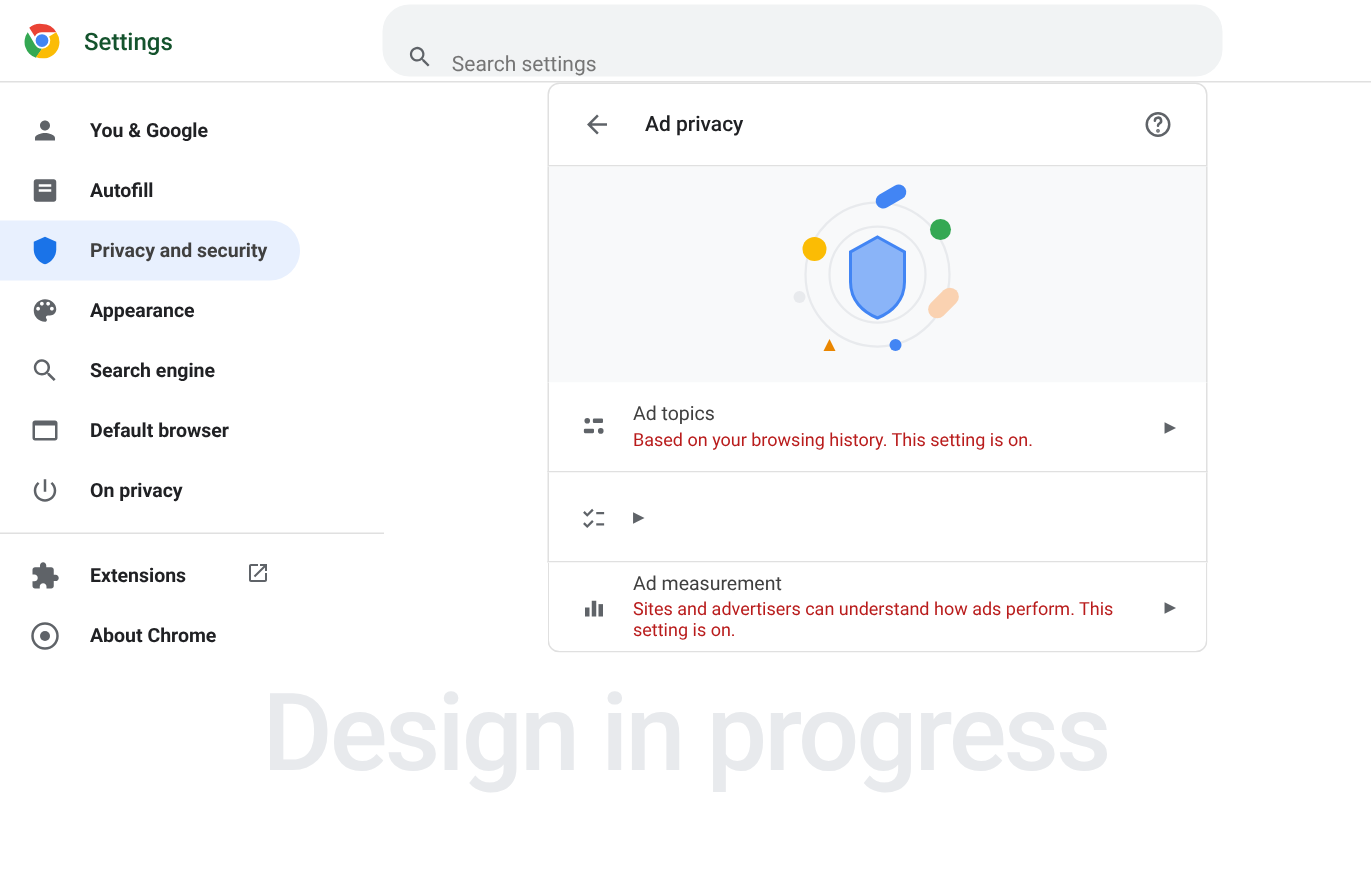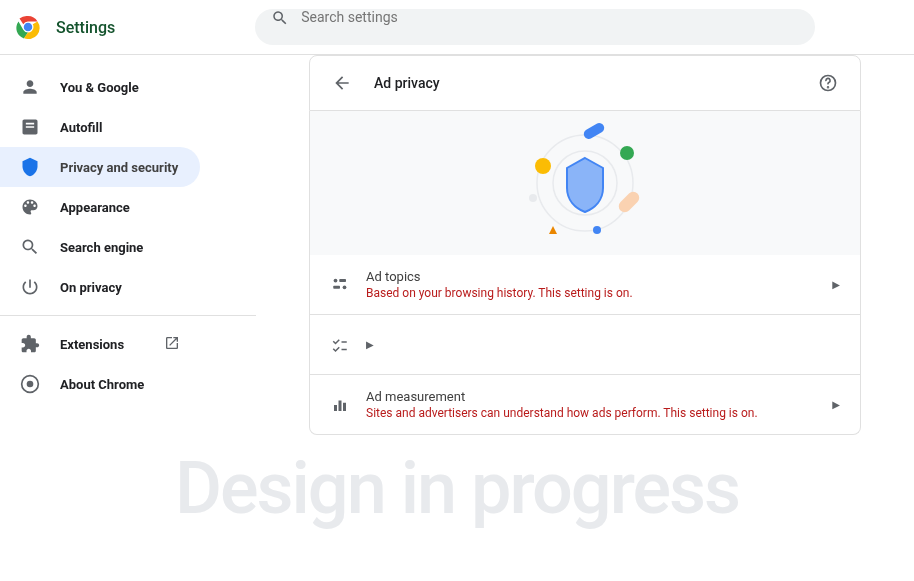--- a/index.html
+++ b/index.html
@@ -1,35 +1,35 @@
 <!DOCTYPE html>
 <html><head>
   <meta charset="utf-8">
   <style>
     * { margin: 0; padding: 0; box-sizing: border-box; font-family: 'Roboto', Arial, sans-serif; }
     body { background: #fff; width: 914px; height: 581px; overflow: hidden; position: relative; }
     
     .header { height: 55px; display: flex; align-items: center; padding: 0 16px; border-bottom: 1px solid #e0e0e0; }
     .chrome-logo { width: 24px; height: 24px; margin-right: 16px; }
     .header-title { font-size: 16px; font-weight: 500; color: #14532d; margin-right: 40px; }
-    .search-box { flex: 0 0 560px; height: 36px; background: #f1f3f4; border-radius: 18px; display: flex; align-items: flex-start; padding: 0 16px; margin-left: 100px; }
+    .search-box { flex: 0 0 560px; height: 48px; background: #f1f3f4; border-radius: 18px; display: flex; align-items: flex-end; padding: 0 16px; margin-left: 100px; }
     .search-box .search-icon { color: #5f6368; margin-right: 12px; }
     .search-box input { border: none; background: transparent; outline: none; font-size: 14px; color: #5f6368; flex: 1; }
     
     .body { display: flex; height: calc(100% - 55px); }
     .sidebar { width: 256px; padding-top: 12px; }
     .sidebar-item { height: 40px; display: flex; align-items: center; padding: 0 20px; cursor: pointer; font-size: 13px; font-weight: 700; color: #202124; border-radius: 0 20px 20px 0; margin-right: 56px; }
     .sidebar-item.active { background: #e8f0fe; color: #404040; border-radius: 0 20px 20px 0; margin-right: 56px; }
     .sidebar-item .icon { width: 20px; height: 20px; margin-right: 20px; color: #5f6368; display: flex; align-items: center; justify-content: center; }
     .sidebar-item.active .icon { color: #1a73e8; }
     .sidebar-item .ext-icon { margin-left: auto; color: #5f6368; }
     .sidebar-divider { height: 1px; background: #e0e0e0; margin: 8px 0; }
     
     .main { flex: 1; display: flex; justify-content: center; padding-top: 0; }
-    .card { width: 552px; margin-top: 0; }
+    .card { width: 440px; margin-top: 0; }
     .card-header { height: 56px; display: flex; align-items: center; padding: 0 20px; background: #fff; border: 1px solid #e0e0e0; border-radius: 8px 8px 0 0; }
     .back-btn { width: 24px; height: 24px; display: flex; align-items: center; justify-content: center; color: #5f6368; cursor: pointer; margin-right: 20px; }
     .card-title { font-size: 14px; font-weight: 500; color: #202124; flex: 1; }
     .help-btn { width: 24px; height: 24px; display: flex; align-items: center; justify-content: center; color: #5f6368; cursor: pointer; }
     
     .hero { height: 144px; background: #f8f9fa; border-left: 1px solid #e0e0e0; border-right: 1px solid #e0e0e0; display: flex; align-items: center; justify-content: center; }
     
     .row { height: 60px; display: flex; align-items: center; padding: 0 20px; border-left: 1px solid #e0e0e0; border-right: 1px solid #e0e0e0; border-bottom: 1px solid #e0e0e0; background: #fff; cursor: pointer; }
     .row:last-child { border-radius: 0 0 8px 8px; }
     .row-icon { width: 20px; height: 20px; margin-right: 16px; color: #5f6368; display: flex; align-items: center; justify-content: center; }
@@ -103,20 +103,28 @@
       <span class="icon">
           <svg width="20" height="20" viewBox="0 0 24 24" fill="currentColor">
             <path d="M15.5 14h-.79l-.28-.27a6.5 6.5 0 1 0-.7.7l.27.28v.79l5 4.99L20.49 19l-4.99-5zm-6 0C7.01 14 5 11.99 5 9.5S7.01 5 9.5 5 14 7.01 14 9.5 11.99 14 9.5 14z"></path>
           </svg>
         </span>
       <span>Search engine</span>
     </div>
     <div class="sidebar-item">
       <span class="icon">
           <svg width="20" height="20" viewBox="0 0 24 24" fill="currentColor">
+            <path d="M20 4H4c-1.1 0-2 .9-2 2v12c0 1.1.9 2 2 2h16c1.1 0 2-.9 2-2V6c0-1.1-.9-2-2-2zm0 14H4V8h16v10z"></path>
+          </svg>
+        </span>
+      <span>Default browser</span>
+    </div>
+    <div class="sidebar-item">
+      <span class="icon">
+          <svg width="20" height="20" viewBox="0 0 24 24" fill="currentColor">
             <path d="M13 3h-2v10h2V3zm4.83 2.17l-1.42 1.42C17.99 7.86 19 9.81 19 12c0 3.87-3.13 7-7 7s-7-3.13-7-7c0-2.19 1.01-4.14 2.58-5.42L6.17 5.17C4.23 6.82 3 9.26 3 12c0 4.97 4.03 9 9 9s9-4.03 9-9c0-2.74-1.23-5.18-3.17-6.83z"></path>
           </svg>
         </span>
       <span>On privacy</span>
     </div>
     <div class="sidebar-divider"></div>
     <div class="sidebar-item">
       <span class="icon">
           <svg width="20" height="20" viewBox="0 0 24 24" fill="currentColor">
             <path d="M20.5 11H19V7c0-1.1-.9-2-2-2h-4V3.5C13 2.12 11.88 1 10.5 1S8 2.12 8 3.5V5H4c-1.1 0-2 .9-2 2v3.8h1.5c1.5 0 2.7 1.2 2.7 2.7S5 16.2 3.5 16.2H2V20c0 1.1.9 2 2 2h3.8v-1.5c0-1.5 1.2-2.7 2.7-2.7s2.7 1.2 2.7 2.7V22H17c1.1 0 2-.9 2-2v-4h1.5c1.38 0 2.5-1.12 2.5-2.5S21.88 11 20.5 11z"></path>

